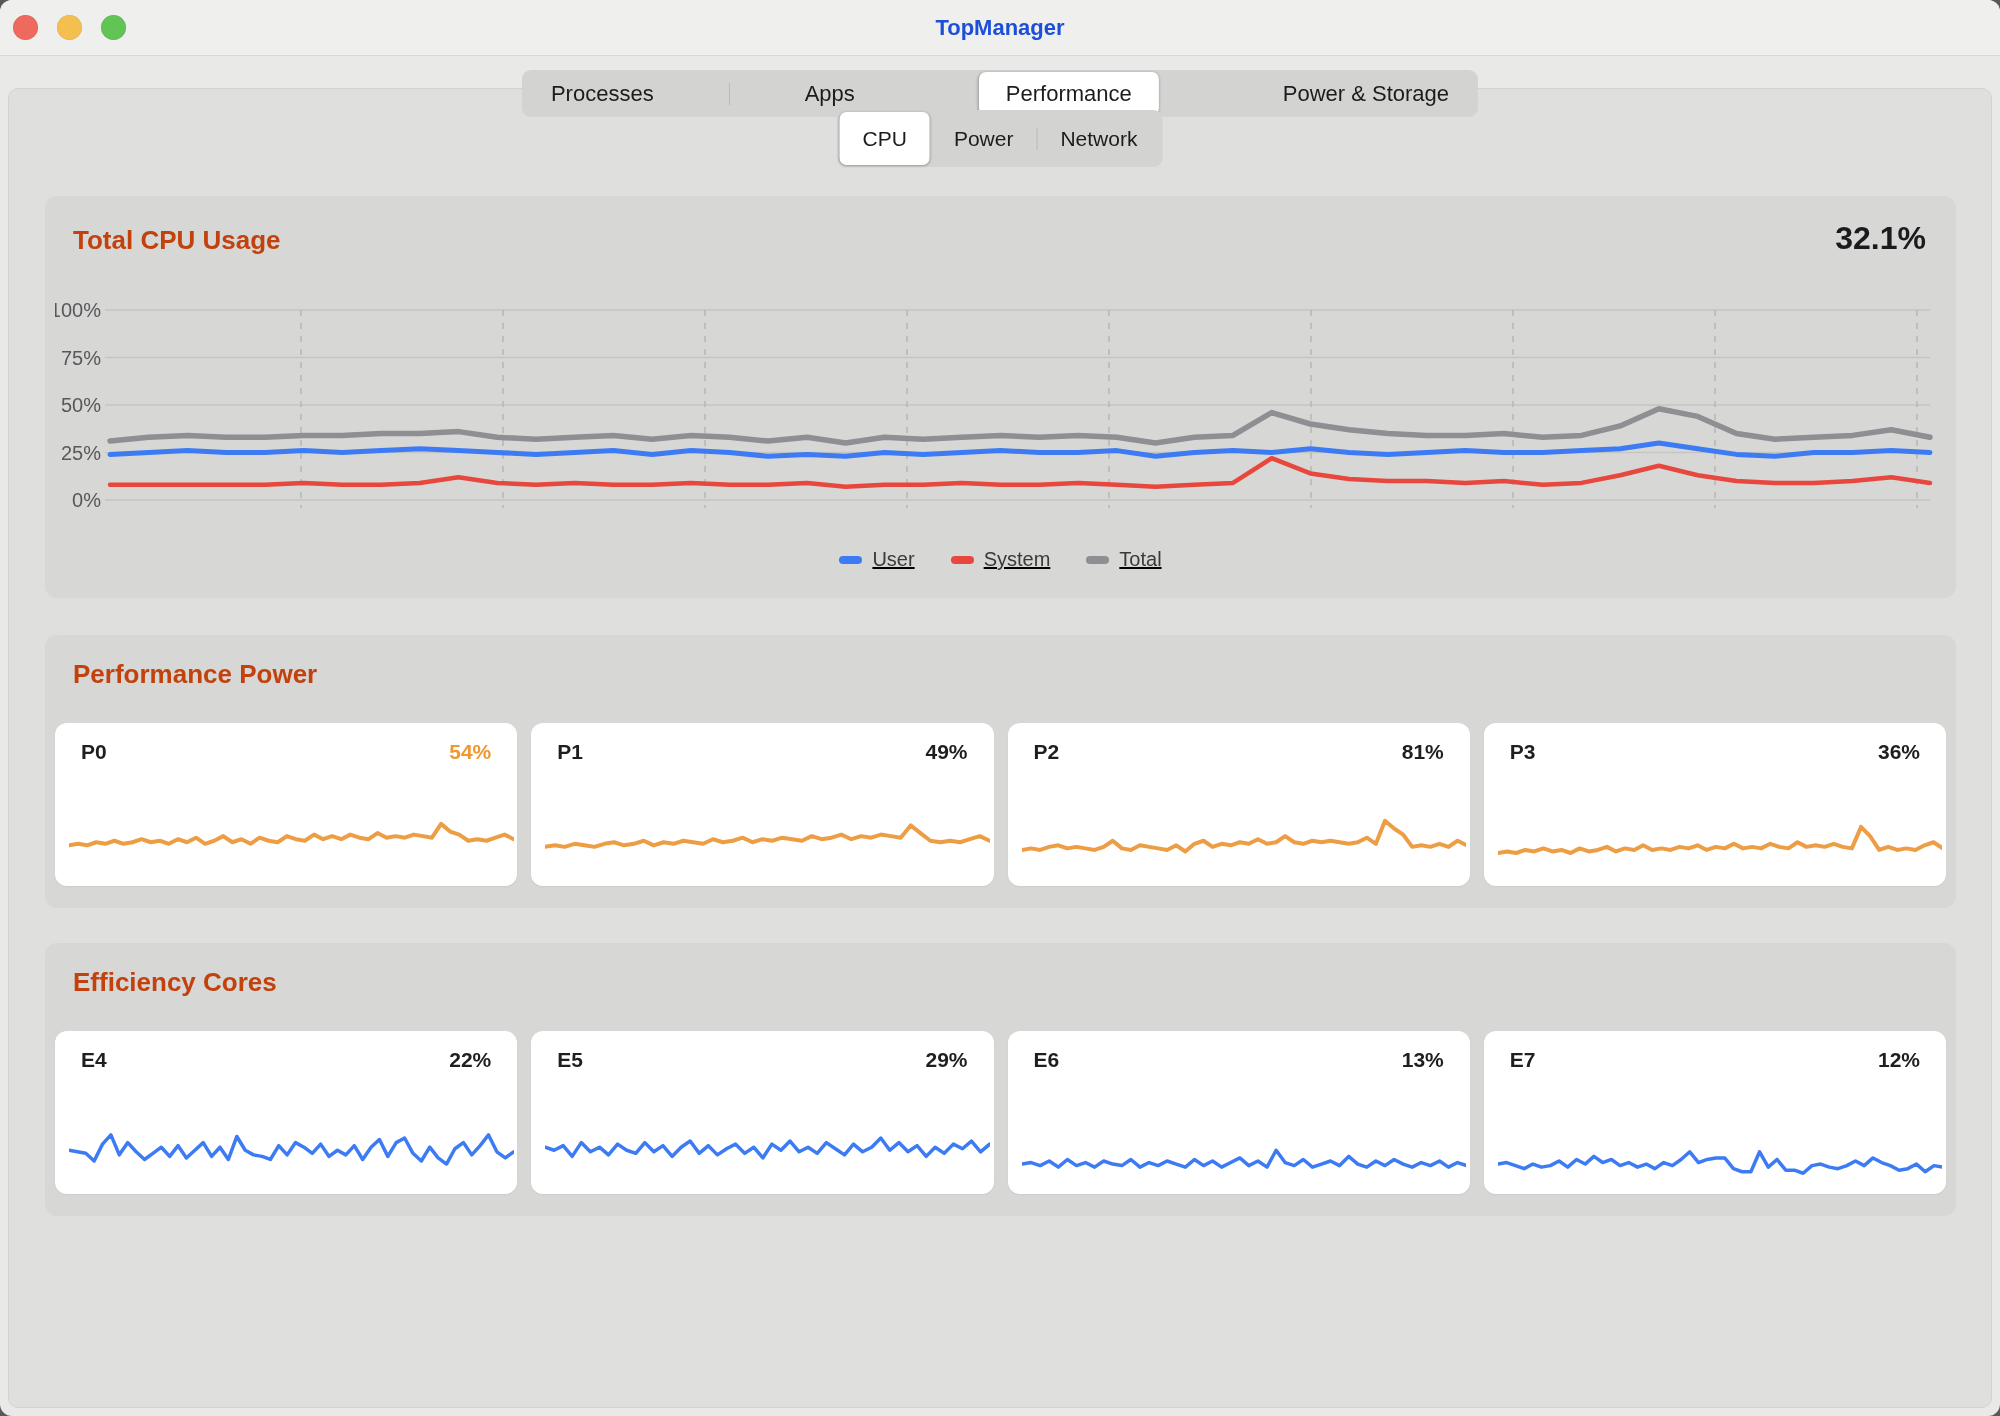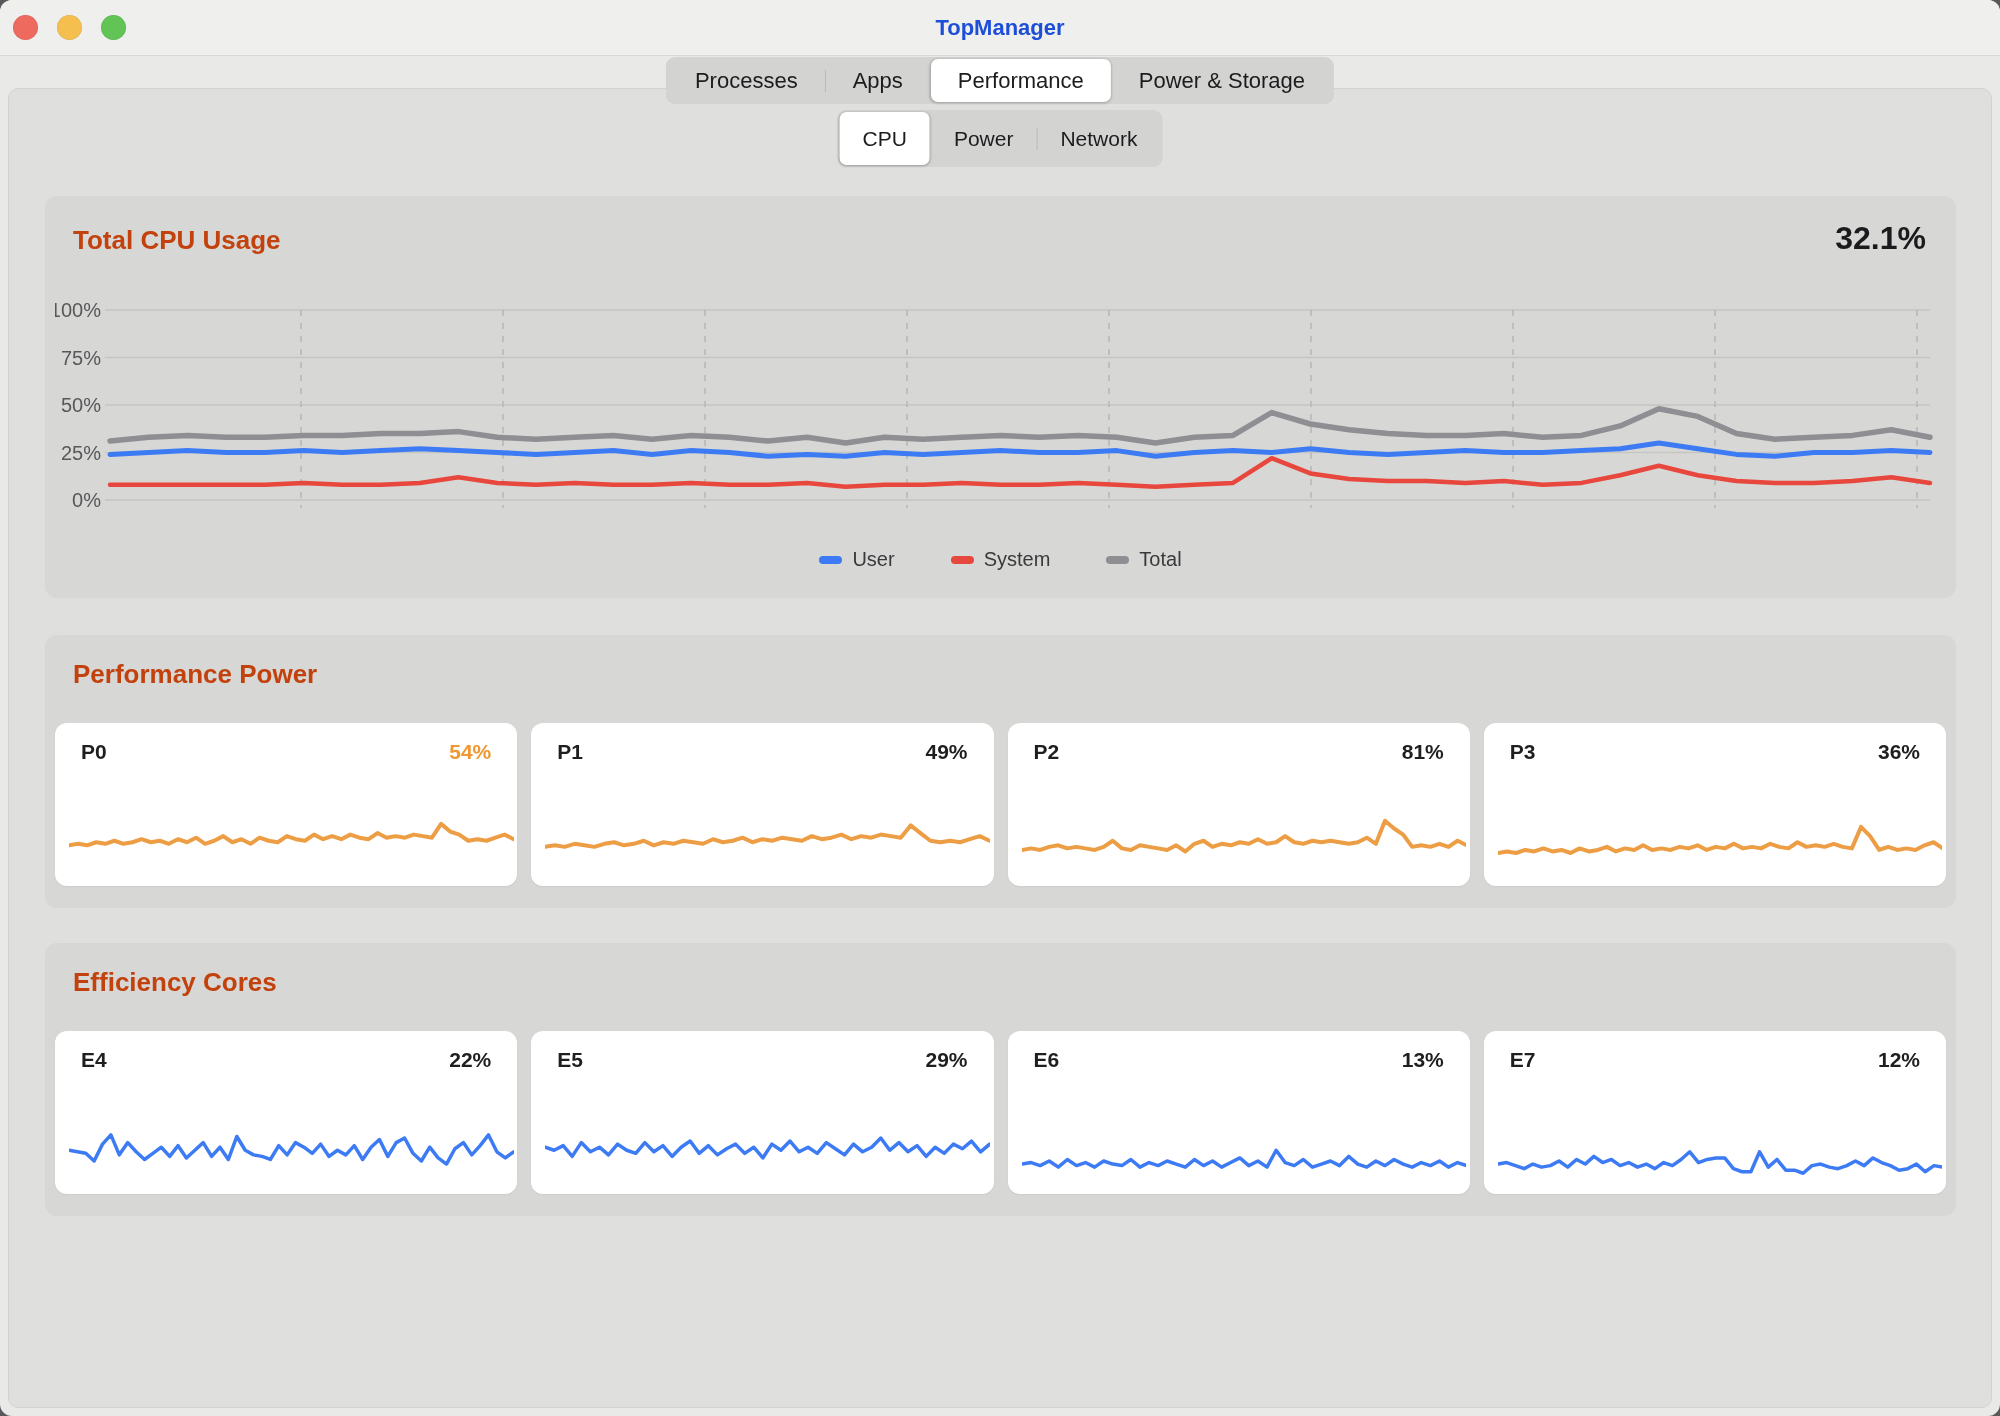--- a/index.html
+++ b/index.html
@@ -10,38 +10,38 @@
     -webkit-font-smoothing:antialiased;
   }
   .window{position:absolute;inset:0;background:#e9e9e7;border-radius:12px;overflow:hidden;}
   .titlebar{position:absolute;top:0;left:0;right:0;height:55px;background:#efefed;border-bottom:1px solid #d8d8d6;}
   .traffic{position:absolute;top:15px;left:13px;display:flex;gap:19px;}
   .light{width:25px;height:25px;border-radius:50%;box-shadow:inset 0 0 1px rgba(0,0,0,0.25);}
   .title{text-align:center;line-height:55px;font-size:22px;font-weight:700;color:#1d4ed8;}
   .content{position:absolute;left:8px;right:8px;top:88px;bottom:8px;background:#dfdfdd;border:1px solid #d2d2d0;border-radius:10px;}
 
   .seg{position:absolute;left:50%;transform:translateX(-50%);display:flex;align-items:center;background:#d3d3d1;border-radius:9px;padding:2px;z-index:5;}
-  .seg-main{top:57px;}
+  .seg-main{top:70px;gap:48px;}
   .seg-sub{top:110px;}
   .seg-item{padding:0 27px;height:43px;line-height:43px;font-size:22px;color:#1c1c1e;border-radius:7px;white-space:nowrap;}
   .seg-sub .seg-item{padding:8px 23px;height:37px;line-height:37px;font-size:21px;}
   .seg-item.selected{background:#ffffff;box-shadow:0 0 3px rgba(0,0,0,0.10),0 1px 3px rgba(0,0,0,0.22);}
   .seg-sep{width:1px;height:22px;background:#bbbbb9;}
   .seg-sep.hidden{visibility:hidden;}
 
   .panel{position:absolute;left:45px;width:1911px;background:#d7d7d5;border-radius:12px;}
   #panel-total{top:196px;height:402px;}
   #panel-perf{top:635px;height:273px;}
   #panel-eff{top:943px;height:273px;}
   .panel-head{position:absolute;top:24px;left:28px;right:30px;display:flex;justify-content:space-between;align-items:baseline;}
   .panel-title{font-size:26px;font-weight:700;color:#c2410c;}
   .big-value{font-size:32px;font-weight:700;color:#1b1b1d;}
 
   .main-chart{position:absolute;left:10px;top:100px;width:1890px;height:225px;}
-  .legend{position:absolute;top:352px;left:0;right:0;display:flex;justify-content:center;gap:56px;align-items:center;}
+  .legend{position:absolute;top:352px;left:0;right:0;display:flex;justify-content:center;gap:36px;align-items:center;text-decoration:underline;}
   .legend-item{display:flex;align-items:center;gap:10px;font-size:20px;color:#3a3a3c;}
   .legend-pill{width:23px;height:8px;border-radius:4px;}
 
   .cards{position:absolute;left:10px;right:10px;top:88px;bottom:22px;display:flex;gap:14px;}
   .card{flex:1;background:#ffffff;border-radius:12px;position:relative;box-shadow:0 1px 2px rgba(0,0,0,0.05);}
   .card-label{position:absolute;top:17px;left:26px;font-size:21px;font-weight:700;color:#1f1f21;}
   .card-value{position:absolute;top:17px;right:26px;font-size:21px;font-weight:700;color:#1f1f21;}
   .card-value.hl{color:#ef9730;}
   .spark{position:absolute;left:14px;right:14px;bottom:10px;height:92px;}
 </style>

